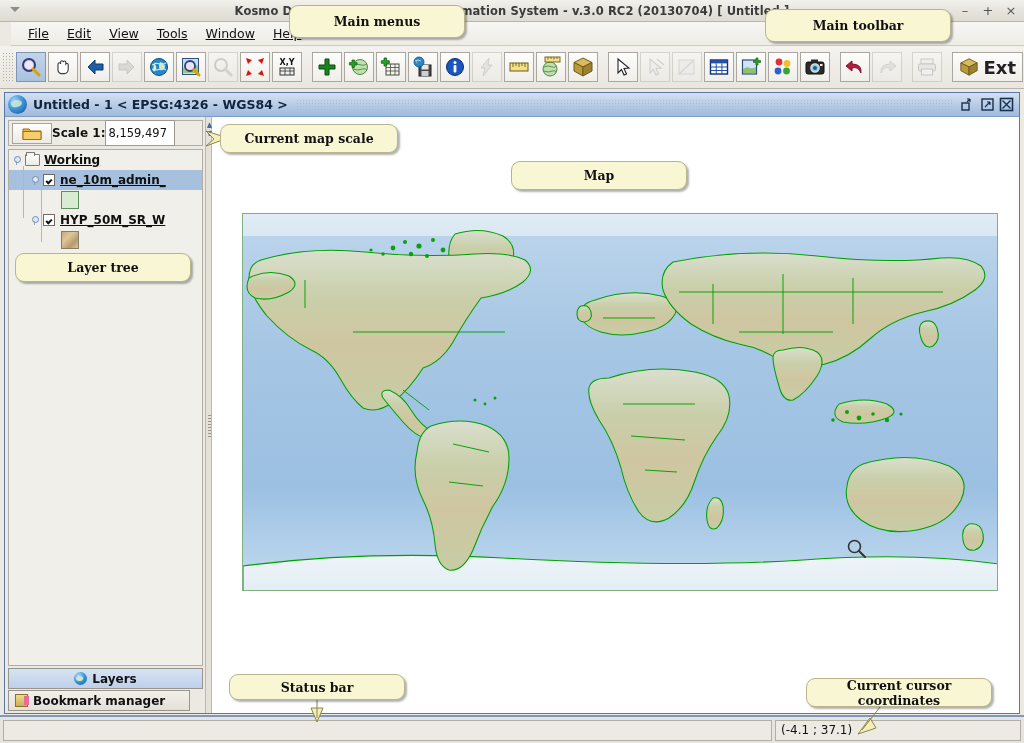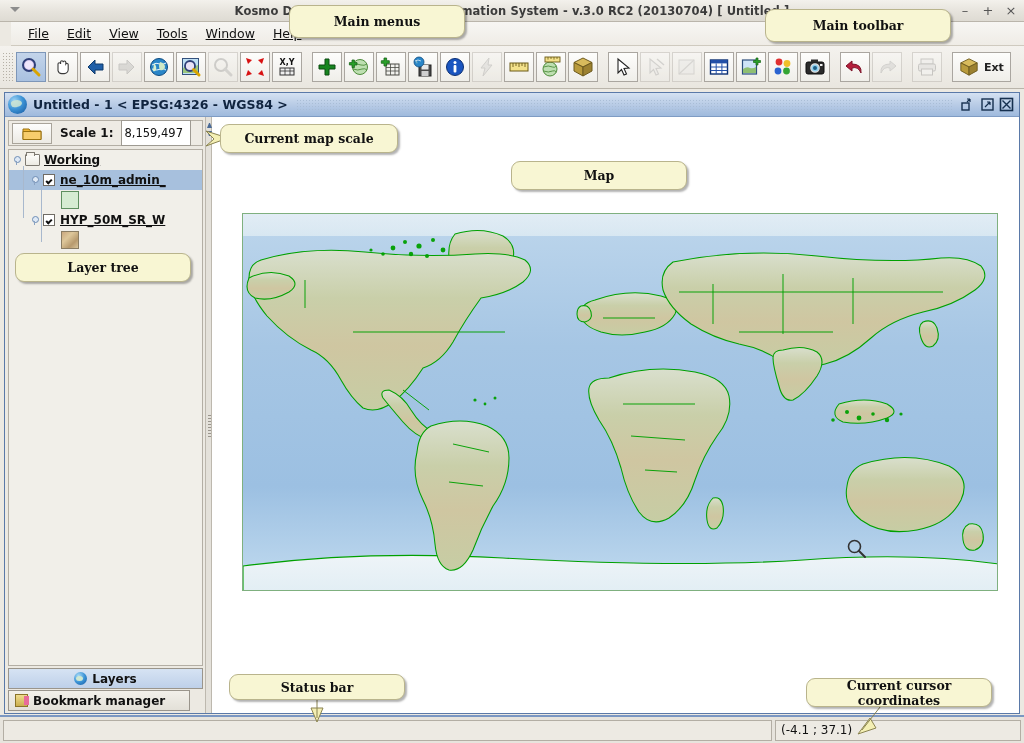--- a/index.html
+++ b/index.html
@@ -73,21 +73,21 @@
     display: flex; align-items: center; justify-content: center;
     cursor: default; position: relative;
   }
   .tb-btn.sel {
     background: linear-gradient(to bottom,#c3d4ea 0%,#a9c1e0 100%);
     border-color: #7d96b8;
   }
   .tb-btn.disabled { opacity: 0.38; }
   .tb-btn.wide { width: auto; padding: 0 6px; gap: 5px; }
   .tb-sep { width: 8px; }
-  .tb-label { font-size: 11px; font-weight: bold; color: #222; }
+  .tb-label { font-size: 18px; font-weight: bold; color: #222; }
 
   
   .mdi {
     position: absolute; left: 4px; top: 92px; width: 1016px; height: 622px;
     border: 1px solid #5a79a8;
     background: #e9e7e1;
   }
   .mdi-title {
     height: 24px;
     background: linear-gradient(to bottom,#d4e1f2 0%, #b9cce6 50%, #9fbadd 100%);
@@ -115,21 +115,21 @@
   .wbtn { width: 15px; height: 15px; position: relative; cursor: default; color:#16304f;}
   .wbtn svg { display:block; }
 
   
   .mdi-body { position: absolute; left:0; top:24px; right:0; bottom:0; display:flex; }
   .left-panel {
     width: 200px; flex: 0 0 200px; background: #ece9e2;
     display: flex; flex-direction: column; padding: 3px 2px 2px 3px;
   }
   .scale-row {
-    display: flex; align-items: center; gap: 8px; height: 26px;
+    display: flex; align-items: center; gap: 0; height: 26px;
     border: 1px solid #b3aea4; background:#eeebe4; padding: 0 3px;
   }
   .folder-btn {
     width: 40px; height: 21px; border: 1px solid #a9a49a;
     background: linear-gradient(to bottom,#fdfdfc,#eceae4);
     display:flex; align-items:center; justify-content:center; cursor:default;
   }
   .scale-label { font-size: 12px; font-weight: bold; color:#111; }
   .scale-input {
     width: 70px; height: 16px; border: 1px solid #9e9a92; background: #fff;

